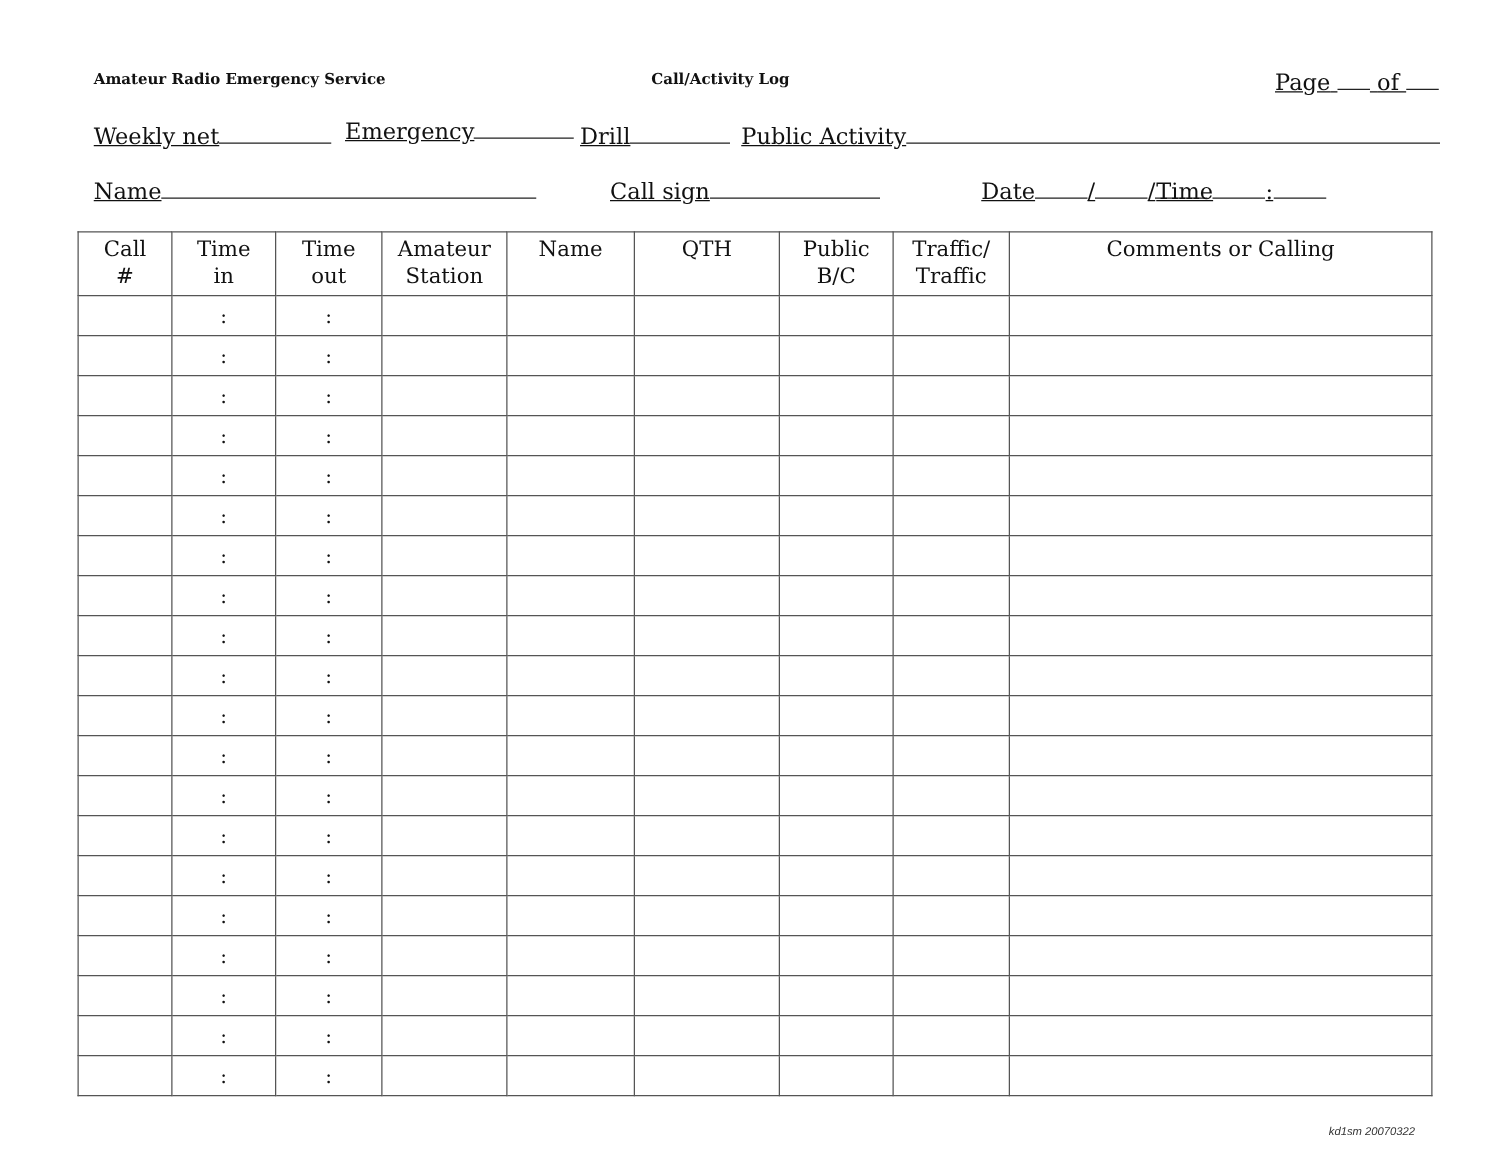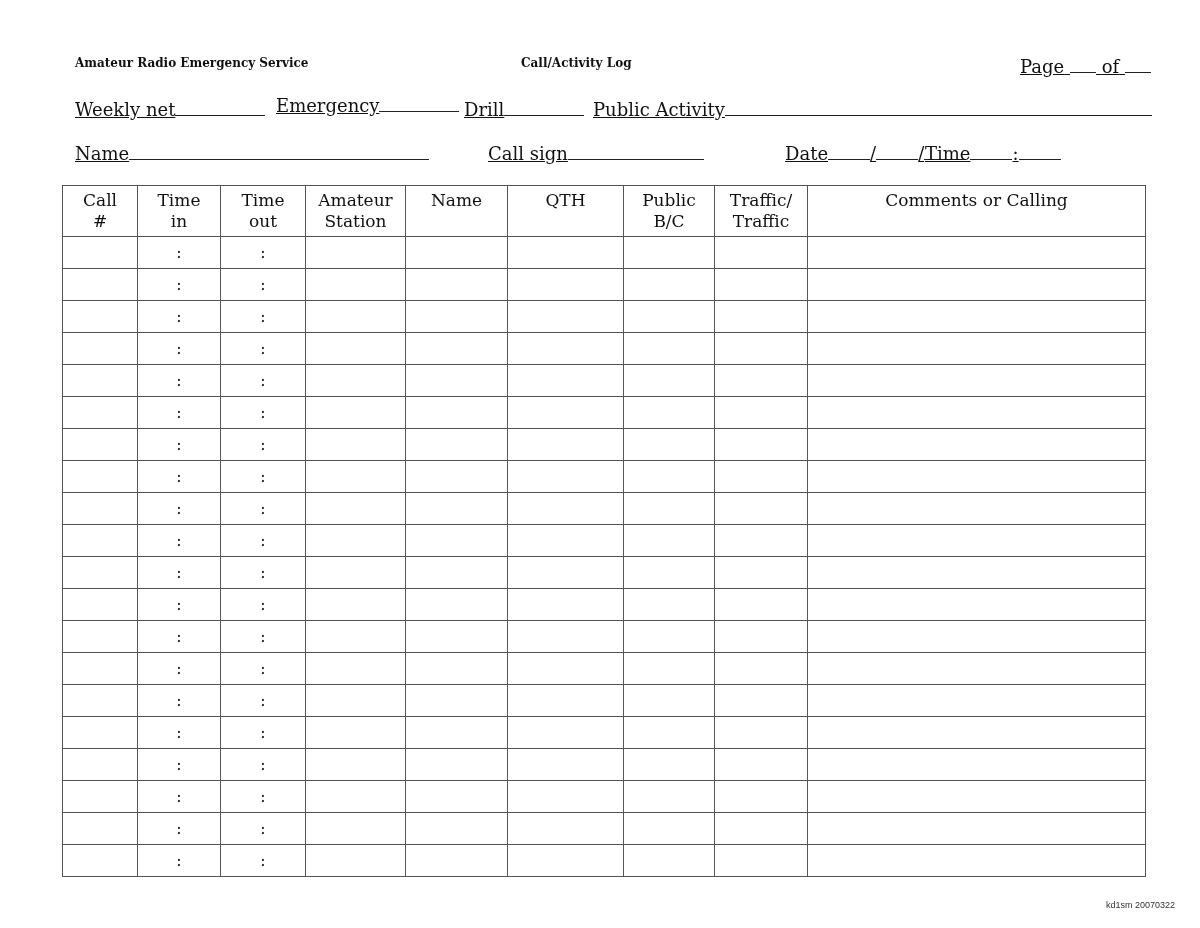--- a/index.html
+++ b/index.html
@@ -324,13 +324,13 @@
         <td></td>
         <td></td>
         <td></td>
         <td></td>
         <td></td>
         <td></td>
       </tr>
     </tbody>
 </table>
 
-<div class="abs footer" style="left:1106px; top:900px;">kd1sm 20070322</div>
+<div class="abs footer" style="left:1063px; top:900px;font-style:italic;">kd1sm 20070322</div>
 
 </body></html>

